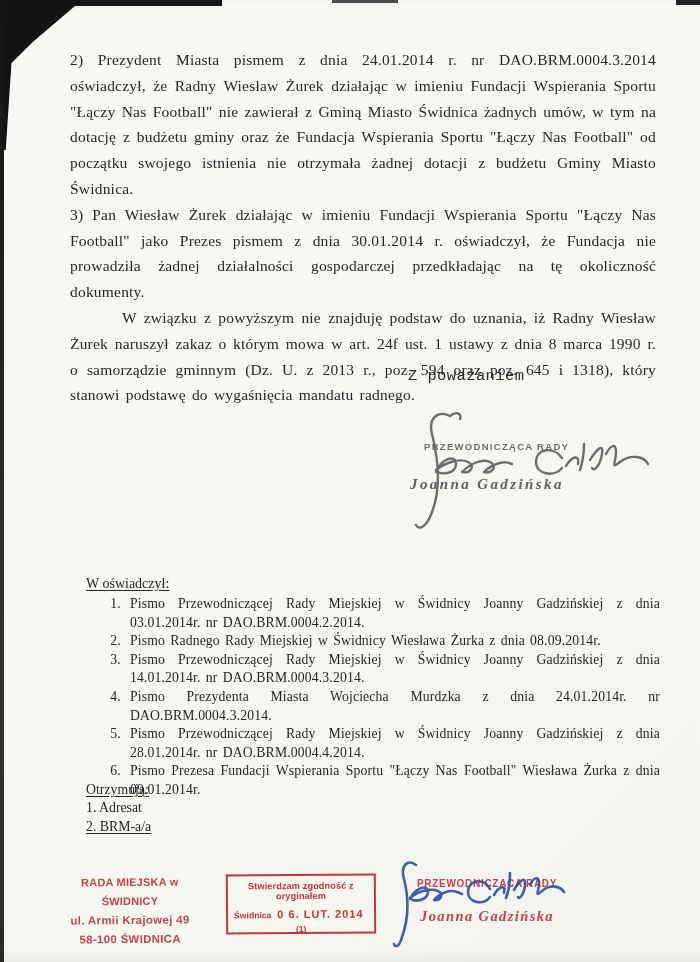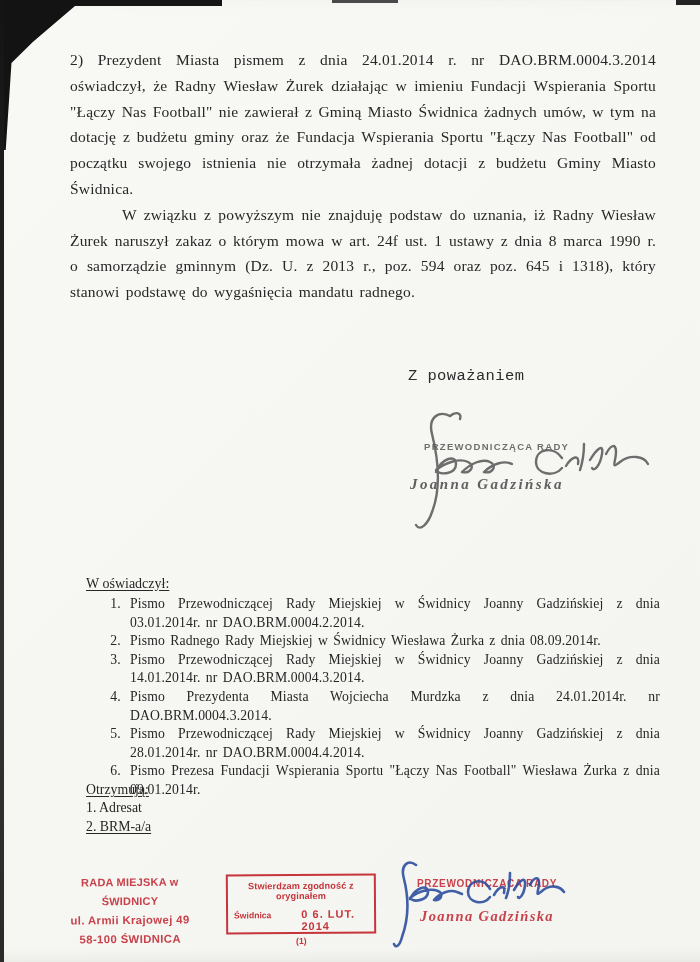--- a/index.html
+++ b/index.html
@@ -60,21 +60,21 @@
   }
   .stamp-council .l1{font-size:11px;font-weight:700;letter-spacing:0.2px;}
   .stamp-council .l2,.stamp-council .l3{font-size:11.3px;font-weight:600;letter-spacing:0.4px;}
 
   .stamp-cert{
     position:absolute;left:226px;top:874px;width:146px;height:56px;
     border:2px solid #c6353c;font-family:"Liberation Sans",sans-serif;color:#c6353c;
     transform:rotate(-0.4deg);
   }
   .stamp-cert .c1{font-size:9.2px;font-weight:700;text-align:center;margin-top:5px;letter-spacing:0.1px;}
-  .stamp-cert .c2{display:flex;align-items:baseline;margin:7px 0 0 6px;gap:24px;}
+  .stamp-cert .c2{display:flex;align-items:baseline;margin:7px 0 0 6px;}
   .stamp-cert .city{font-size:8.6px;font-weight:600;margin-right:6px;}
   .stamp-cert .date{font-size:11px;font-weight:700;letter-spacing:1px;}
   .stamp-cert .c3{font-size:8.6px;text-align:center;margin-top:4px;font-weight:600;}
 
   .stamp-chair-title{position:absolute;left:417px;top:878px;font-family:"Liberation Sans",sans-serif;
     font-size:10px;font-weight:700;letter-spacing:0.7px;color:#c8414b;}
   .stamp-chair-name{position:absolute;left:420px;top:908px;font-style:italic;font-weight:700;
     font-size:14.5px;letter-spacing:1.4px;color:#c8414b;}
   .sig-blue{position:absolute;left:382px;top:855px;}
 
@@ -86,20 +86,21 @@
 <div class="page">
 
   <div class="art-top1"></div>
   <div class="art-top2"></div>
   <div class="art-top3"></div>
   <div class="art-corner"></div>
   <div class="art-left"></div>
 
   <main class="body-text">
     <p>2) Prezydent Miasta pismem z dnia 24.01.2014 r. nr DAO.BRM.0004.3.2014 oświadczył, że Radny Wiesław Żurek działając w imieniu Fundacji Wspierania Sportu "Łączy Nas Football" nie zawierał z Gminą Miasto Świdnica żadnych umów, w tym na dotację z budżetu gminy oraz że Fundacja Wspierania Sportu "Łączy Nas Football" od początku swojego istnienia nie otrzymała żadnej dotacji z budżetu Gminy Miasto Świdnica.</p>
+    <p>3) Pan Wiesław Żurek działając w imieniu Fundacji Wspierania Sportu "Łączy Nas Football" jako Prezes pismem z dnia 30.01.2014 r. oświadczył, że Fundacja nie prowadziła żadnej działalności gospodarczej przedkładając na tę okoliczność dokumenty.</p>
     <p class="indent">W związku z powyższym nie znajduję podstaw do uznania, iż Radny Wiesław Żurek naruszył zakaz o którym mowa w art. 24f ust. 1 ustawy z dnia 8 marca 1990 r. o samorządzie gminnym (Dz. U. z 2013 r., poz. 594 oraz poz. 645 i 1318), który stanowi podstawę do wygaśnięcia mandatu radnego.</p>
   </main>
 
   <div class="closing">Z poważaniem</div>
 
   <div class="sig-label">PRZEWODNICZĄCA RADY</div>
   <svg class="sig-gray" width="280" height="128" viewBox="0 0 280 128">
     <g stroke="#565656" stroke-width="2.4" opacity="0.85">
       <path d="M64,8 C70,3 76,5 74,11"></path>
       <path d="M64,8 C52,2 42,10 46,26 C52,50 56,78 46,104 C42,116 34,124 30,117"></path>

